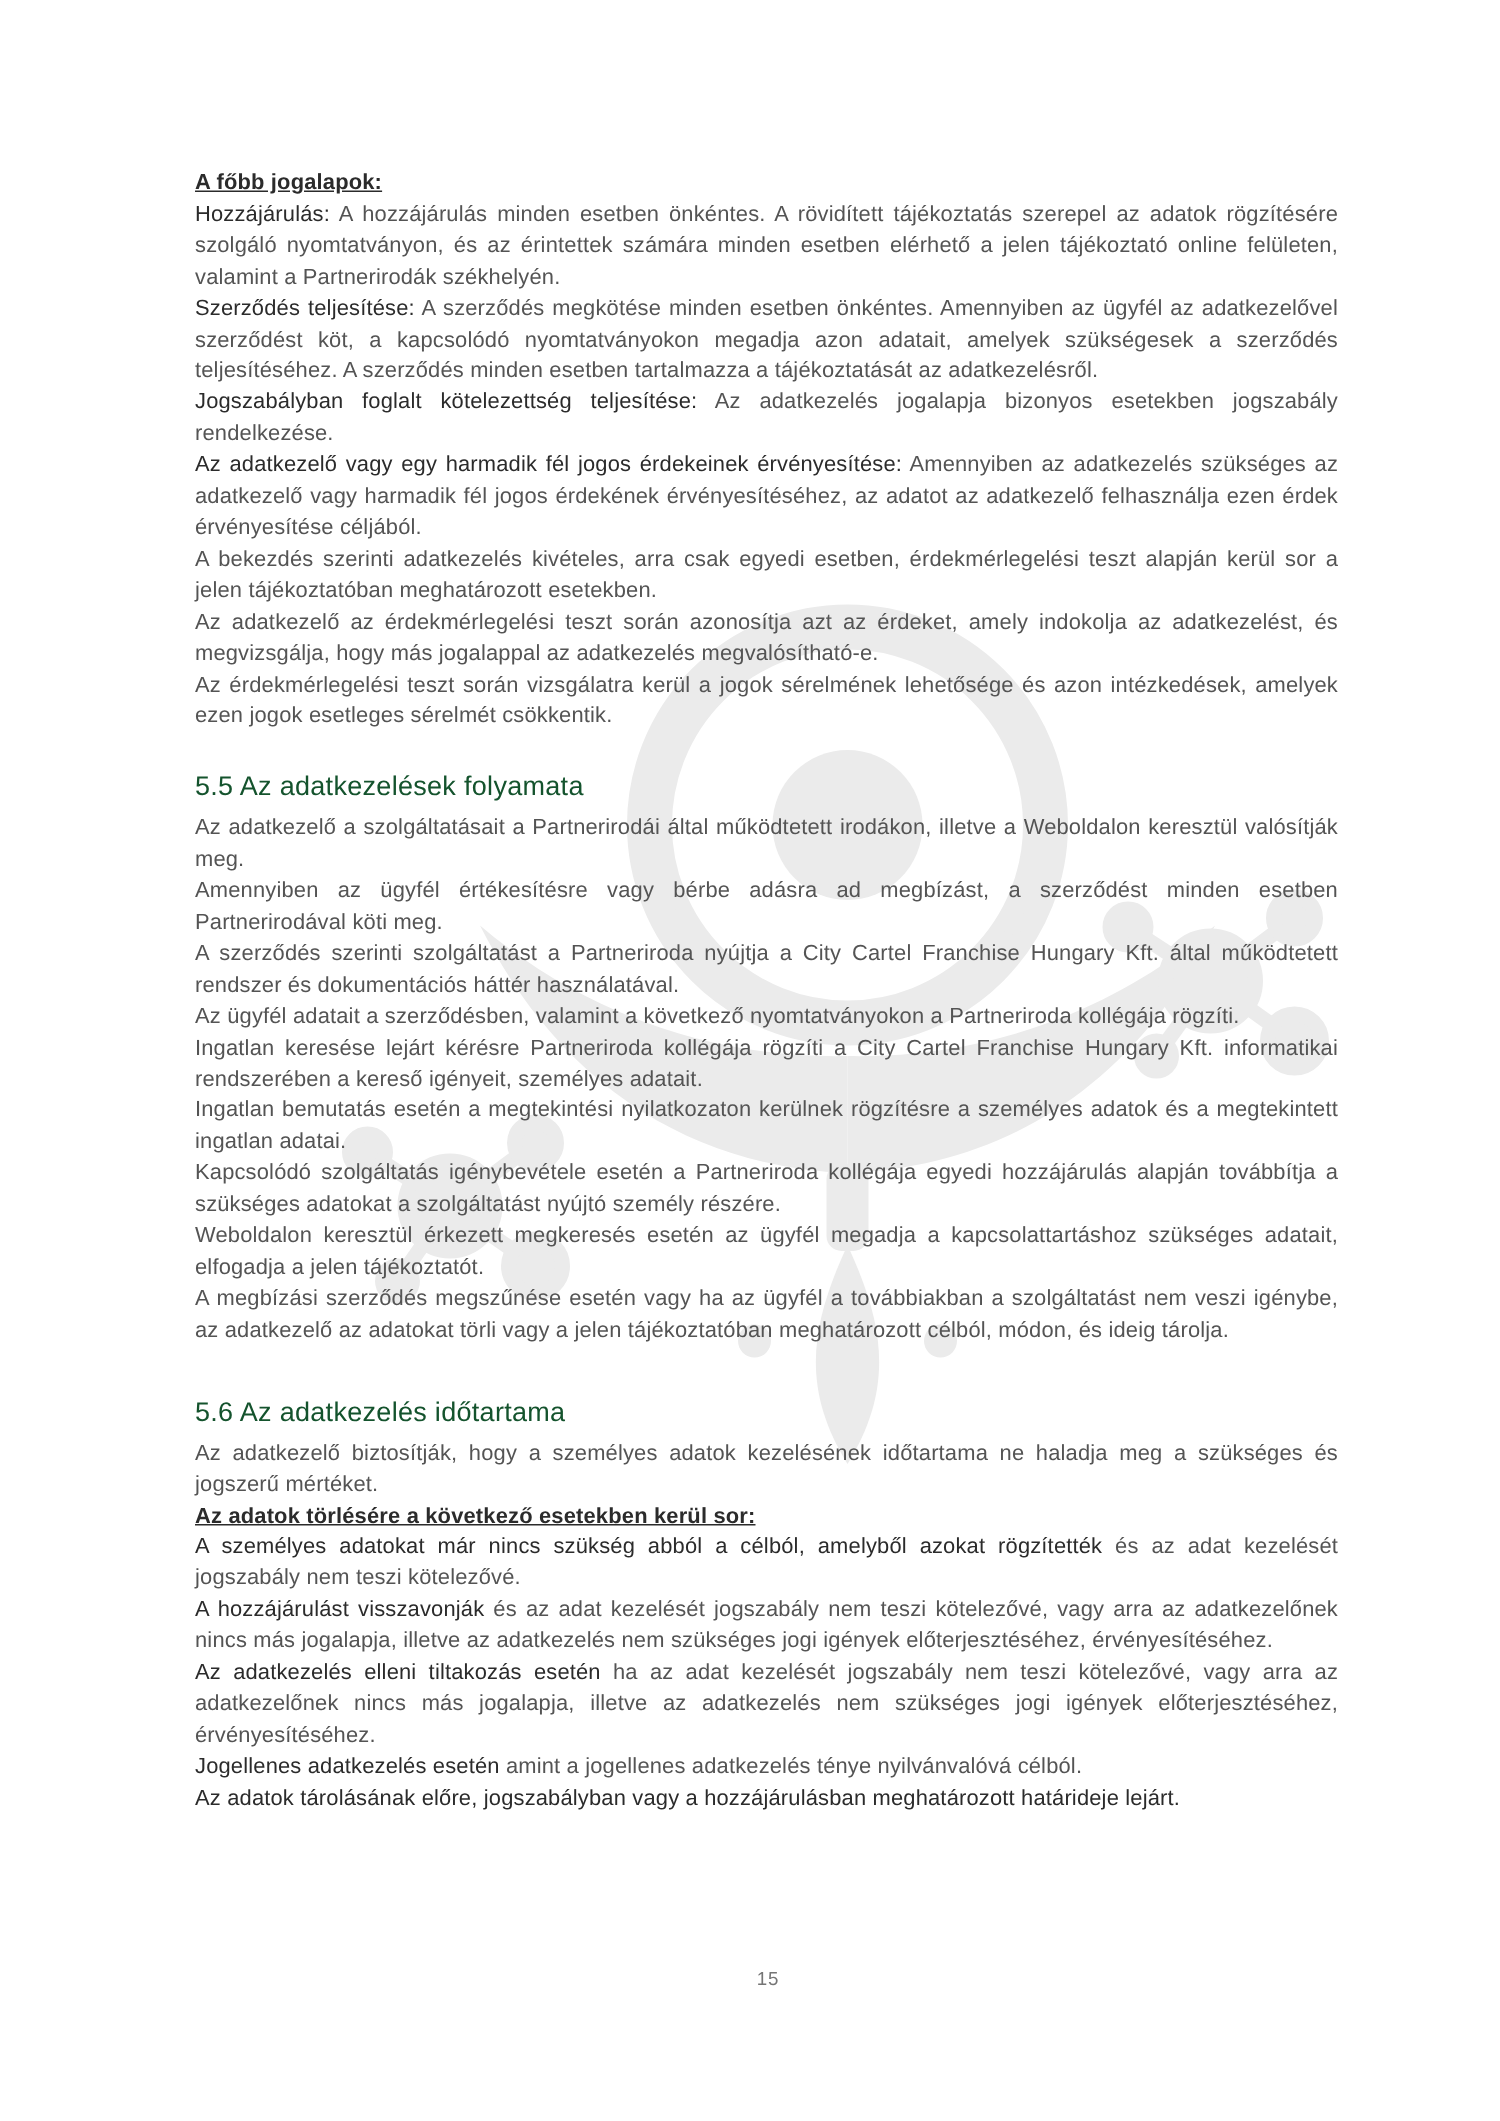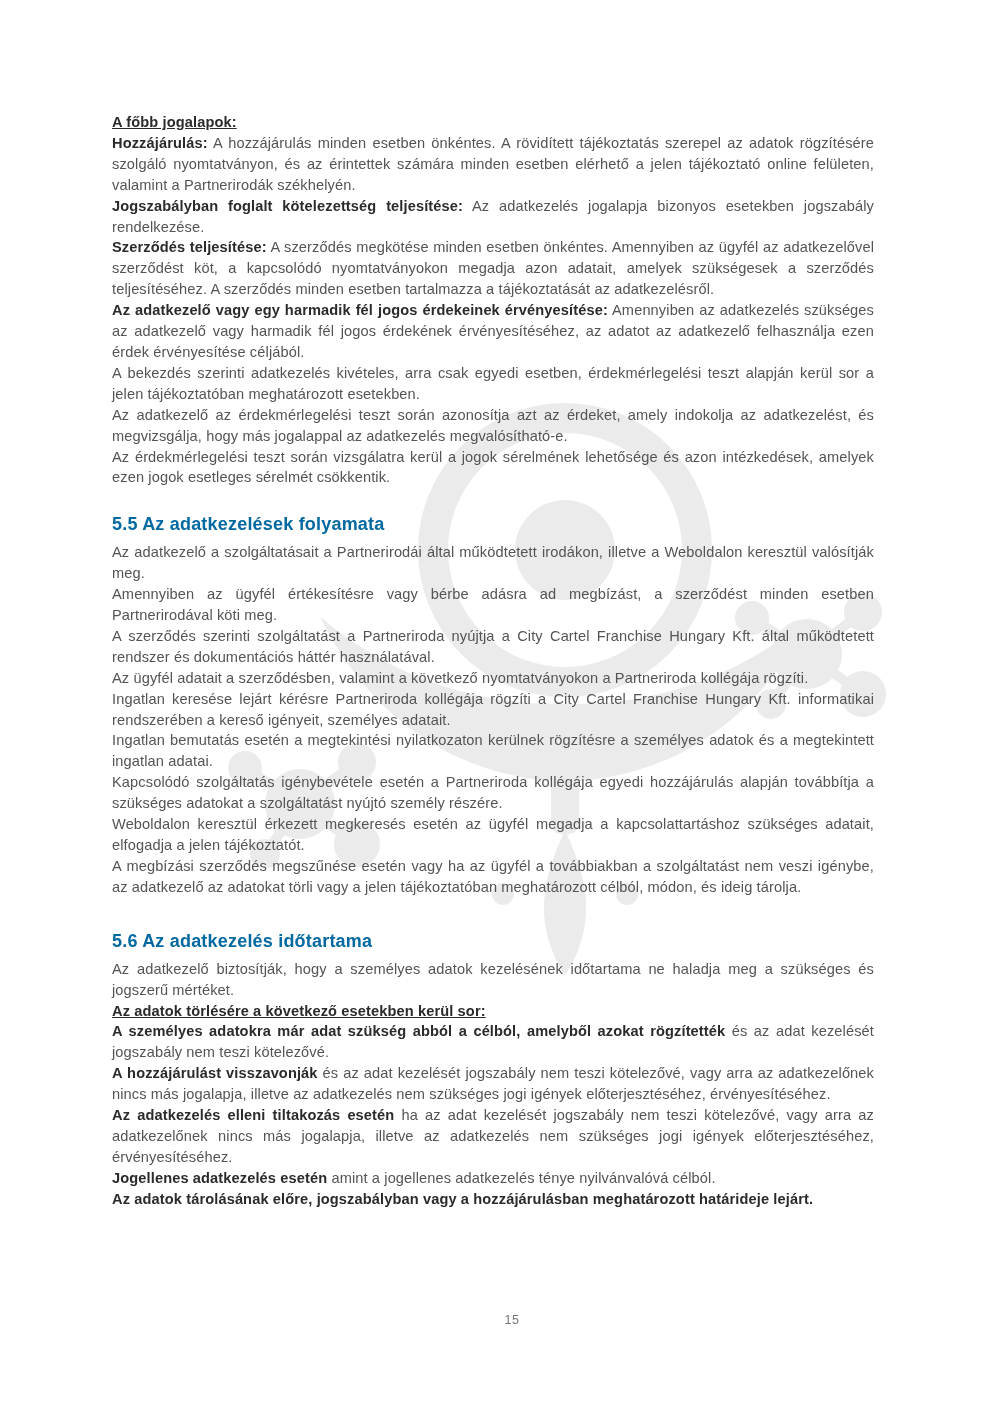--- a/index.html
+++ b/index.html
@@ -14,47 +14,47 @@
   .page { position: absolute; inset: 0; }
   .watermark {
     position: absolute;
     left: 205px;
     top: 372px;
     z-index: 0;
     pointer-events: none;
   }
   .content {
     position: absolute;
-    left: 112px;
+    left: 130px;
     top: 112px;
     width: 762px;
     z-index: 1;
   }
   p.body {
     margin: 0;
     font-size: 14.6px;
     line-height: 20.9px;
     text-align: justify;
     color: #545454;
     letter-spacing: 0.12px;
   }
-  p.body strong.lead { color: #2b2b2b; font-weight: 700; }
+  p.body strong.lead { color: #2b2b2b; font-weight: 400; }
   p.heading-ul {
     font-weight: 700;
     text-decoration: underline;
     color: #2b2b2b;
     text-align: left;
   }
   p.all-bold { color: #2b2b2b; font-weight: 700; }
   h2.section-heading {
     margin: 23px 0 5px 0;
     font-size: 18px;
     line-height: 26px;
-    color: #0369a1;
-    font-weight: 700;
+    color: #14532d;
+    font-weight: 400;
     letter-spacing: 0.2px;
   }
   h2.gap-top { margin-top: 30px; }
   .footer {
     position: absolute;
     top: 1310px;
     left: 0;
     width: 100%;
     text-align: center;
     z-index: 1;
@@ -103,23 +103,23 @@
       <circle cx="658" cy="322" r="18"></circle>
     </g>
   </svg>
 
   <main class="content">
 
     <p class="body heading-ul">A főbb jogalapok:</p>
 
     <p class="body"><strong class="lead">Hozzájárulás:</strong><span> A hozzájárulás minden esetben önkéntes.  A rövidített tájékoztatás szerepel az adatok rögzítésére szolgáló nyomtatványon, és az érintettek számára minden esetben elérhető a jelen tájékoztató online felületen, valamint a Partnerirodák székhelyén.</span></p>
 
+    <p class="body"><strong class="lead">Szerződés teljesítése:</strong><span> A szerződés megkötése minden esetben önkéntes. Amennyiben az ügyfél az adatkezelővel szerződést köt, a kapcsolódó nyomtatványokon megadja azon adatait, amelyek szükségesek a szerződés teljesítéséhez. A szerződés minden esetben tartalmazza a tájékoztatását az adatkezelésről.</span></p>
+
     <p class="body"><strong class="lead">Jogszabályban foglalt kötelezettség teljesítése:</strong><span> Az adatkezelés jogalapja bizonyos esetekben jogszabály rendelkezése.</span></p>
-
-    <p class="body"><strong class="lead">Szerződés teljesítése:</strong><span> A szerződés megkötése minden esetben önkéntes. Amennyiben az ügyfél az adatkezelővel szerződést köt, a kapcsolódó nyomtatványokon megadja azon adatait, amelyek szükségesek a szerződés teljesítéséhez. A szerződés minden esetben tartalmazza a tájékoztatását az adatkezelésről.</span></p>
 
     <p class="body"><strong class="lead">Az adatkezelő vagy egy harmadik fél jogos érdekeinek érvényesítése:</strong><span> Amennyiben az adatkezelés szükséges az adatkezelő vagy harmadik fél jogos érdekének érvényesítéséhez, az adatot az adatkezelő felhasználja ezen érdek érvényesítése céljából.</span></p>
 
     <p class="body"><span>A bekezdés szerinti adatkezelés kivételes, arra csak egyedi esetben, érdekmérlegelési teszt alapján kerül sor a jelen tájékoztatóban meghatározott esetekben.</span></p>
 
     <p class="body"><span>Az adatkezelő az érdekmérlegelési teszt során azonosítja azt az érdeket, amely indokolja az adatkezelést, és megvizsgálja, hogy más jogalappal az adatkezelés megvalósítható-e.</span></p>
 
     <p class="body"><span>Az érdekmérlegelési teszt során vizsgálatra kerül a jogok sérelmének lehetősége és azon intézkedések, amelyek ezen jogok esetleges sérelmét csökkentik.</span></p>
 
     <h2 class="section-heading">5.5 Az adatkezelések folyamata</h2>
@@ -133,21 +133,21 @@
     <p class="body"><span>Kapcsolódó szolgáltatás igénybevétele esetén a Partneriroda kollégája egyedi hozzájárulás alapján továbbítja a szükséges adatokat a szolgáltatást nyújtó személy részére.</span></p>
     <p class="body"><span>Weboldalon keresztül érkezett megkeresés esetén az ügyfél megadja a kapcsolattartáshoz szükséges adatait, elfogadja a jelen tájékoztatót.</span></p>
     <p class="body"><span>A megbízási szerződés megszűnése esetén vagy ha az ügyfél a továbbiakban a szolgáltatást nem veszi igénybe, az adatkezelő az adatokat törli vagy a jelen tájékoztatóban meghatározott célból, módon, és ideig tárolja.</span></p>
 
     <h2 class="section-heading gap-top">5.6 Az adatkezelés időtartama</h2>
 
     <p class="body"><span>Az adatkezelő biztosítják, hogy a személyes adatok kezelésének időtartama ne haladja meg a szükséges és jogszerű mértéket.</span></p>
 
     <p class="body heading-ul">Az adatok törlésére a következő esetekben kerül sor:</p>
 
-    <p class="body"><strong class="lead">A személyes adatokra már adat szükség abból a célból, amelyből azokat rögzítették</strong><span> és az adat kezelését jogszabály nem teszi kötelezővé.</span></p>
+    <p class="body"><strong class="lead">A személyes adatokat már nincs szükség abból a célból, amelyből azokat rögzítették</strong><span> és az adat kezelését jogszabály nem teszi kötelezővé.</span></p>
 
     <p class="body"><strong class="lead">A hozzájárulást visszavonják</strong><span> és az adat kezelését jogszabály nem teszi kötelezővé, vagy arra az adatkezelőnek nincs más jogalapja, illetve az adatkezelés nem szükséges jogi igények előterjesztéséhez, érvényesítéséhez.</span></p>
 
     <p class="body"><strong class="lead">Az adatkezelés elleni tiltakozás esetén</strong><span> ha az adat kezelését jogszabály nem teszi kötelezővé, vagy arra az adatkezelőnek nincs más jogalapja, illetve az adatkezelés nem szükséges jogi igények előterjesztéséhez, érvényesítéséhez.</span></p>
 
     <p class="body"><strong class="lead">Jogellenes adatkezelés esetén</strong><span> amint a jogellenes adatkezelés ténye nyilvánvalóvá célból.</span></p>
 
 
     <p class="body all-bold"><strong class="lead">Az adatok tárolásának előre, jogszabályban vagy a hozzájárulásban meghatározott határideje lejárt.</strong></p>
 

